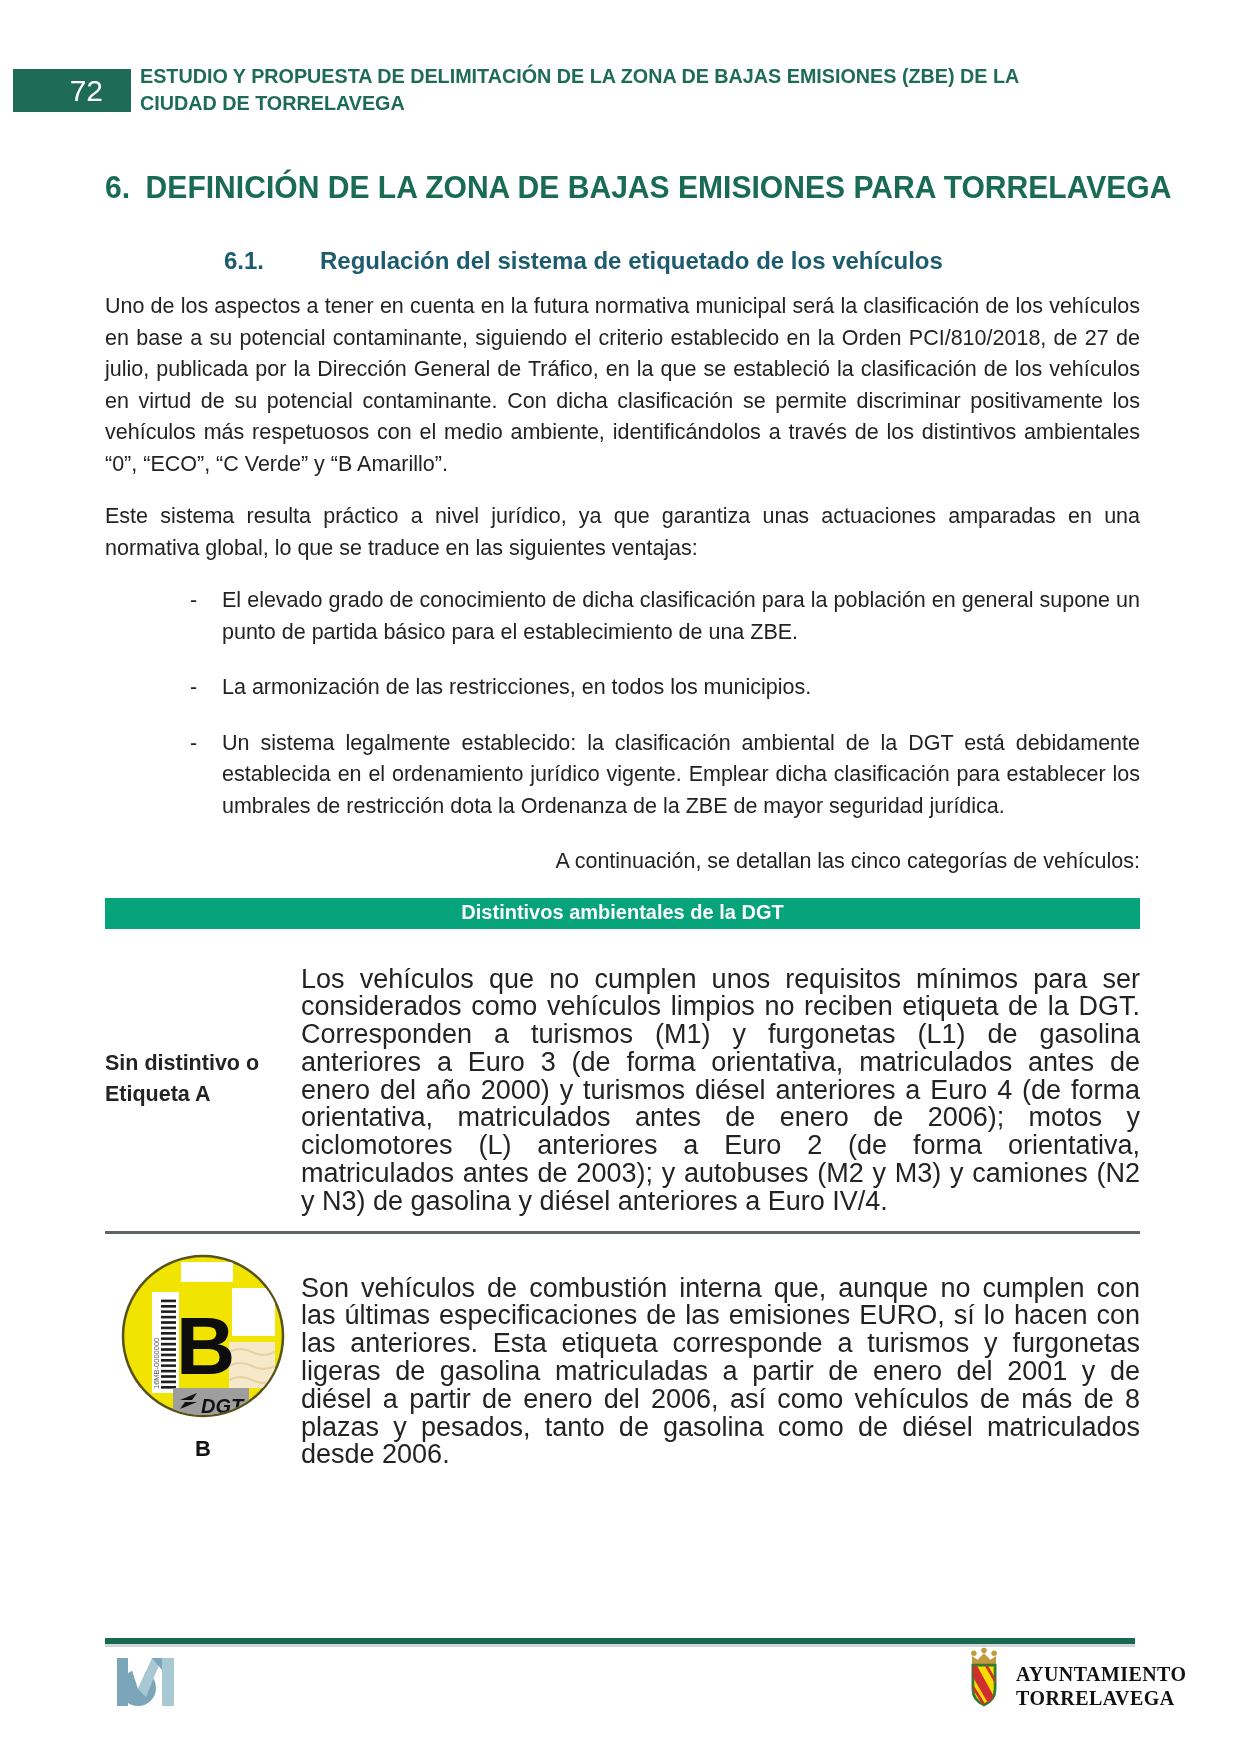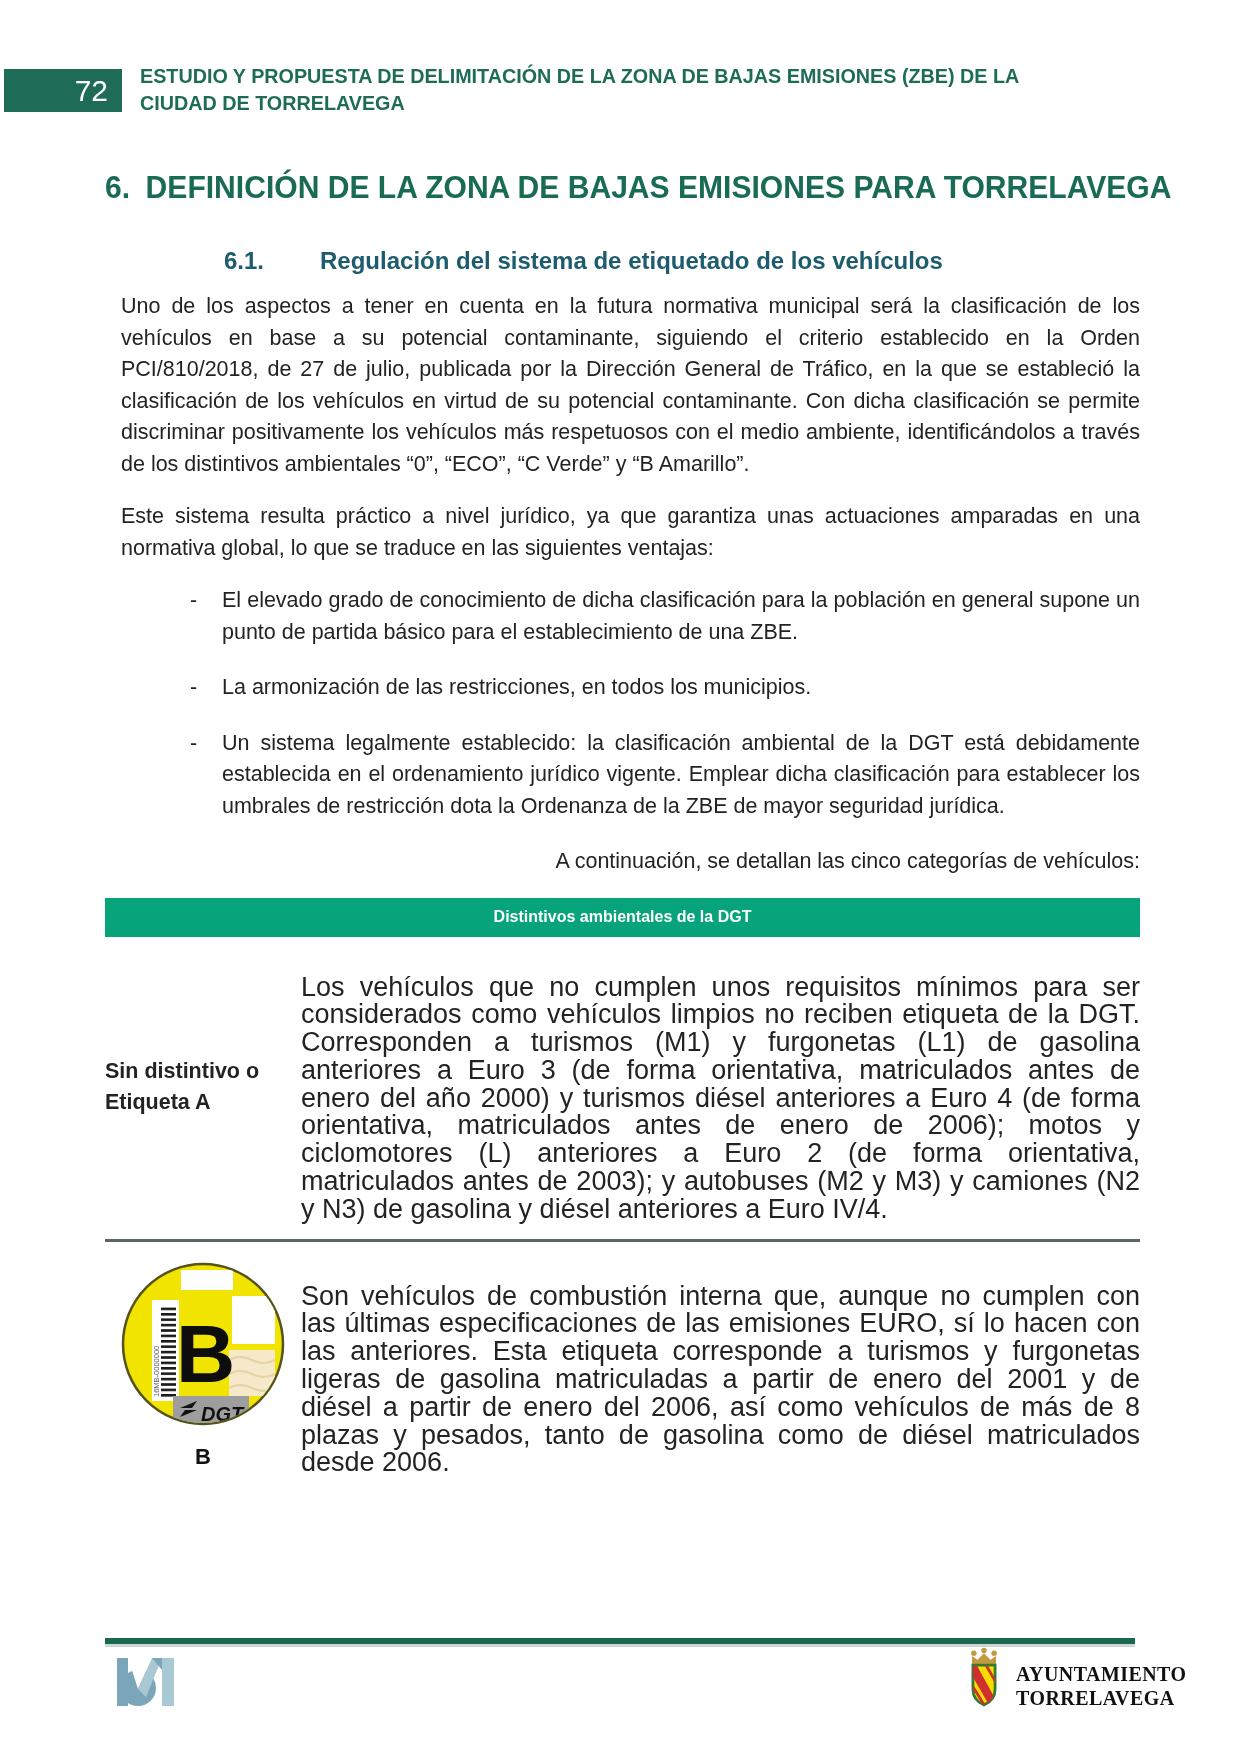--- a/index.html
+++ b/index.html
@@ -3,23 +3,23 @@
 <meta charset="utf-8">
 <style>
   html,body { margin:0; padding:0; background:#ffffff; }
   .page {
     position:relative; width:1240px; height:1755px; background:#ffffff;
     font-family:"Liberation Sans", sans-serif; color:#222; overflow:hidden;
   }
 
   
   .page-num-box {
-    position:absolute; left:4px; top:69px; width:118px; height:43px;
+    position:absolute; left:13px; top:69px; width:118px; height:43px;
     background:#1E6B57; color:#fff; display:flex; align-items:center;
-    justify-content:flex-end; padding-right:14px; box-sizing:border-box;
+    justify-content:flex-end; padding-right:28px; box-sizing:border-box;
     font-size:30px; font-weight:400;
   }
   .header-title {
     position:absolute; left:140px; top:62px; color:#1E6B57;
     font-weight:bold; font-size:21px; line-height:27px; letter-spacing:0px;
     transform:scaleX(0.94); transform-origin:left top;
   }
 
   
   .h1 {
@@ -32,30 +32,30 @@
     position:absolute; left:224px; top:247px; color:#1D5C6E;
     font-weight:bold; font-size:24px; white-space:nowrap;
   }
   .h2 .num { margin-right:56px; }
 
   
   .content {
     position:absolute; left:105px; top:291px; width:1035px;
     font-size:21.5px; line-height:31.5px; text-align:justify; color:#232323;
   }
-  .content p { margin:0 0 21px 16px; }
+  .content p { margin:0 0 21px 0; }
   .bullet { display:flex; margin:3px 0 24px 0; }
   .bullet .dash { flex:none; width:32px; margin-left:85px; }
   .bullet .btext { flex:1; text-align:justify; }
   .closing { margin-bottom:20px !important; text-align:right; }
 
   
   .table-header {
-    height:39px; background:#07A37B; color:#fff; font-weight:bold;
-    font-size:16px; display:flex; align-items:center; justify-content:center;
+    height:31px; background:#07A37B; color:#fff; font-weight:bold;
+    font-size:20px; display:flex; align-items:center; justify-content:center;
     margin-bottom:13px;
   }
   .trow { display:flex; }
   .label-col {
     flex:none; width:196px; font-weight:bold; font-size:21.5px;
     line-height:31px; display:flex; flex-direction:column; justify-content:center;
     text-align:left;
   }
   .cell {
     flex:1; text-align:justify; font-size:27px; line-height:27.8px;margin-top:24px;

